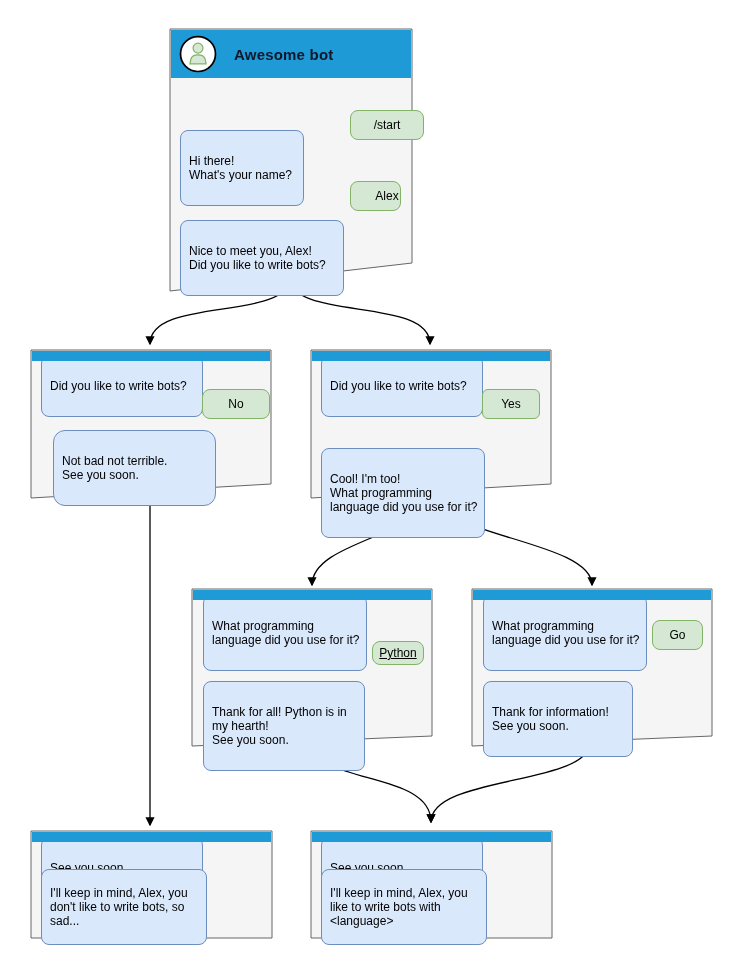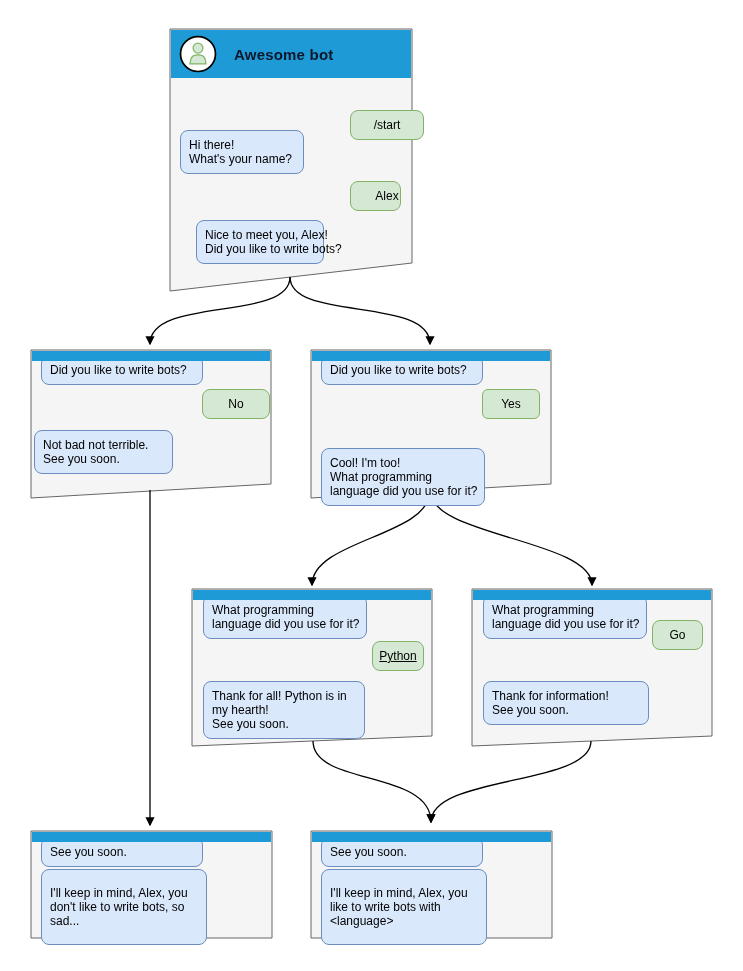--- a/index.html
+++ b/index.html
@@ -20,21 +20,21 @@
     color:#0f172a;font-size:15px;font-weight:bold;margin-left:63px;
     white-space:nowrap;letter-spacing:.2px;
   }
   .avatar{position:absolute;left:8px;top:5px;width:38px;height:38px;display:block;}
   .bubble{
     position:absolute;z-index:1;font-size:12px;line-height:14px;color:#000;
     border-radius:8px;white-space:pre;box-sizing:border-box;
   }
   .bubble.bot{
     background:var(--bot-fill,#dae8fc);border:1px solid var(--bot-border,#6c8ebf);
-    padding:7px 8px;text-align:left;
+    padding:23px 8px;text-align:left;
   }
   .bubble.user{
     background:var(--user-fill,#d5e8d4);border:1px solid var(--user-border,#82b366);
     display:flex;align-items:center;justify-content:center;text-align:center;
   }
   .bubble.pad-lg{padding:16px 8px;}
 </style>
 </head>
 <body>
 
@@ -61,58 +61,58 @@
     <path class="connector" d="M430,491 C430,536 312,540 312,585" marker-end="url(#arrow)"></path>
     <path class="connector" d="M430,491 C430,536 592,540 592,585" marker-end="url(#arrow)"></path>
     <path class="connector" d="M313,741 C313,786 431,770 431,822" marker-end="url(#arrow)"></path>
     <path class="connector" d="M591,741 C591,786 431,775 431,822" marker-end="url(#arrow)"></path>
   </svg>
 
   <div class="bubble user" style="left:350px;top:90px;width:74px;height:30px;margin-top:20px;">/start</div>
   <div class="bubble bot" style="left:180px;top:130px;width:124px;">Hi there!
 What's your name?</div>
   <div class="bubble user" style="left:350px;top:181px;width:51px;height:30px;padding-left:23px;">Alex</div>
-  <div class="bubble bot" style="left:196px;top:220px;width:128px;">Nice to meet you, Alex!
+  <div class="bubble bot" style="left:180px;top:220px;width:164px;">Nice to meet you, Alex!
 Did you like to write bots?</div>
   <div class="header main" style="left:171px;top:30px;width:240px;">
     <span class="avatar">
       <svg width="38" height="38" viewBox="0 0 40 40">
         <circle cx="20" cy="20" r="18.4" fill="#ffffff" stroke="#000000" stroke-width="1.8"></circle>
         <circle cx="20" cy="13.8" r="5.2" fill="#d5e8d4" stroke="#82b366" stroke-width="1.3"></circle>
         <path d="M11.5,30.5 L12.5,25.5 Q13.5,20.8 20,20.8 Q26.5,20.8 27.5,25.5 L28.5,30.5 Z" fill="#d5e8d4" stroke="#82b366" stroke-width="1.3"></path>
       </svg>
     </span>
     <span class="title">Awesome bot</span>
   </div>
 
   <div class="bubble bot" style="left:41px;top:355px;width:162px;">Did you like to write bots?</div>
   <div class="bubble user" style="left:202px;top:389px;width:68px;height:30px;">No</div>
-  <div class="bubble bot" style="left:34px;top:430px;width:139px;">Not bad not terrible.
+  <div class="bubble bot" style="left:53px;top:430px;width:163px;border-radius:12px;">Not bad not terrible.
 See you soon.</div>
   <div class="header" style="left:32px;top:351px;width:238px;height:10px;"></div>
 
   <div class="bubble bot" style="left:321px;top:355px;width:162px;">Did you like to write bots?</div>
   <div class="bubble user" style="left:482px;top:389px;width:58px;height:30px;border-radius:6px;">Yes</div>
   <div class="bubble bot" style="left:321px;top:428px;width:164px;margin-top:20px;">Cool! I'm too!
 What programming
 language did you use for it?</div>
   <div class="header" style="left:312px;top:351px;width:238px;height:10px;"></div>
 
   <div class="bubble bot" style="left:203px;top:595px;width:164px;">What programming
 language did you use for it?</div>
-  <div class="bubble user" style="left:372px;top:641px;width:52px;height:30px;text-decoration:underline;">Python</div>
+  <div class="bubble user" style="left:372px;top:641px;width:52px;height:24px;text-decoration:underline;">Python</div>
   <div class="bubble bot" style="left:203px;top:681px;width:162px;">Thank for all! Python is in
 my hearth!
 See you soon.</div>
   <div class="header" style="left:193px;top:590px;width:238px;height:10px;"></div>
 
   <div class="bubble bot" style="left:483px;top:595px;width:164px;">What programming
 language did you use for it?</div>
   <div class="bubble user" style="left:652px;top:620px;width:51px;height:30px;">Go</div>
-  <div class="bubble bot" style="left:483px;top:681px;width:166px;">Thank for information!
+  <div class="bubble bot" style="left:483px;top:681px;width:150px;">Thank for information!
 See you soon.</div>
   <div class="header" style="left:473px;top:590px;width:238px;height:10px;"></div>
 
   <div class="bubble bot" style="left:41px;top:837px;width:162px;">See you soon.</div>
   <div class="bubble bot pad-lg" style="left:41px;top:869px;width:166px;">I'll keep in mind, Alex, you
 don't like to write bots, so
 sad...</div>
   <div class="header" style="left:32px;top:832px;width:239px;height:10px;"></div>
 
   <div class="bubble bot" style="left:321px;top:837px;width:162px;">See you soon.</div>

